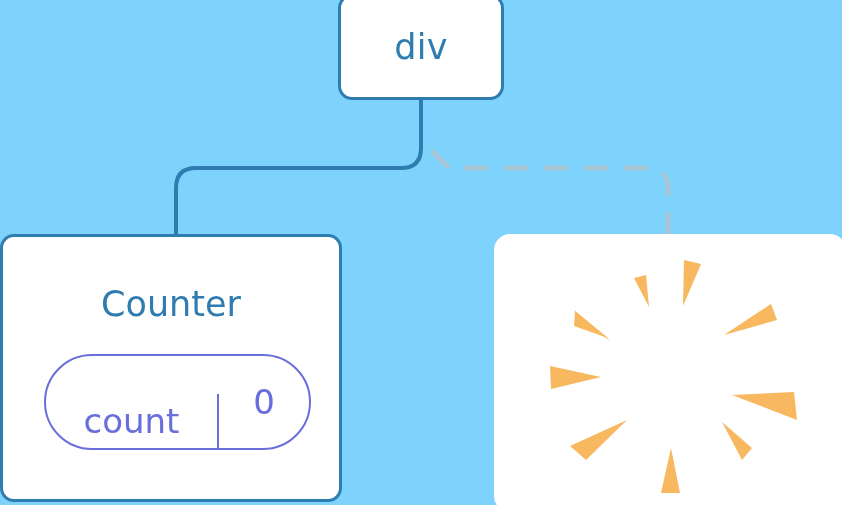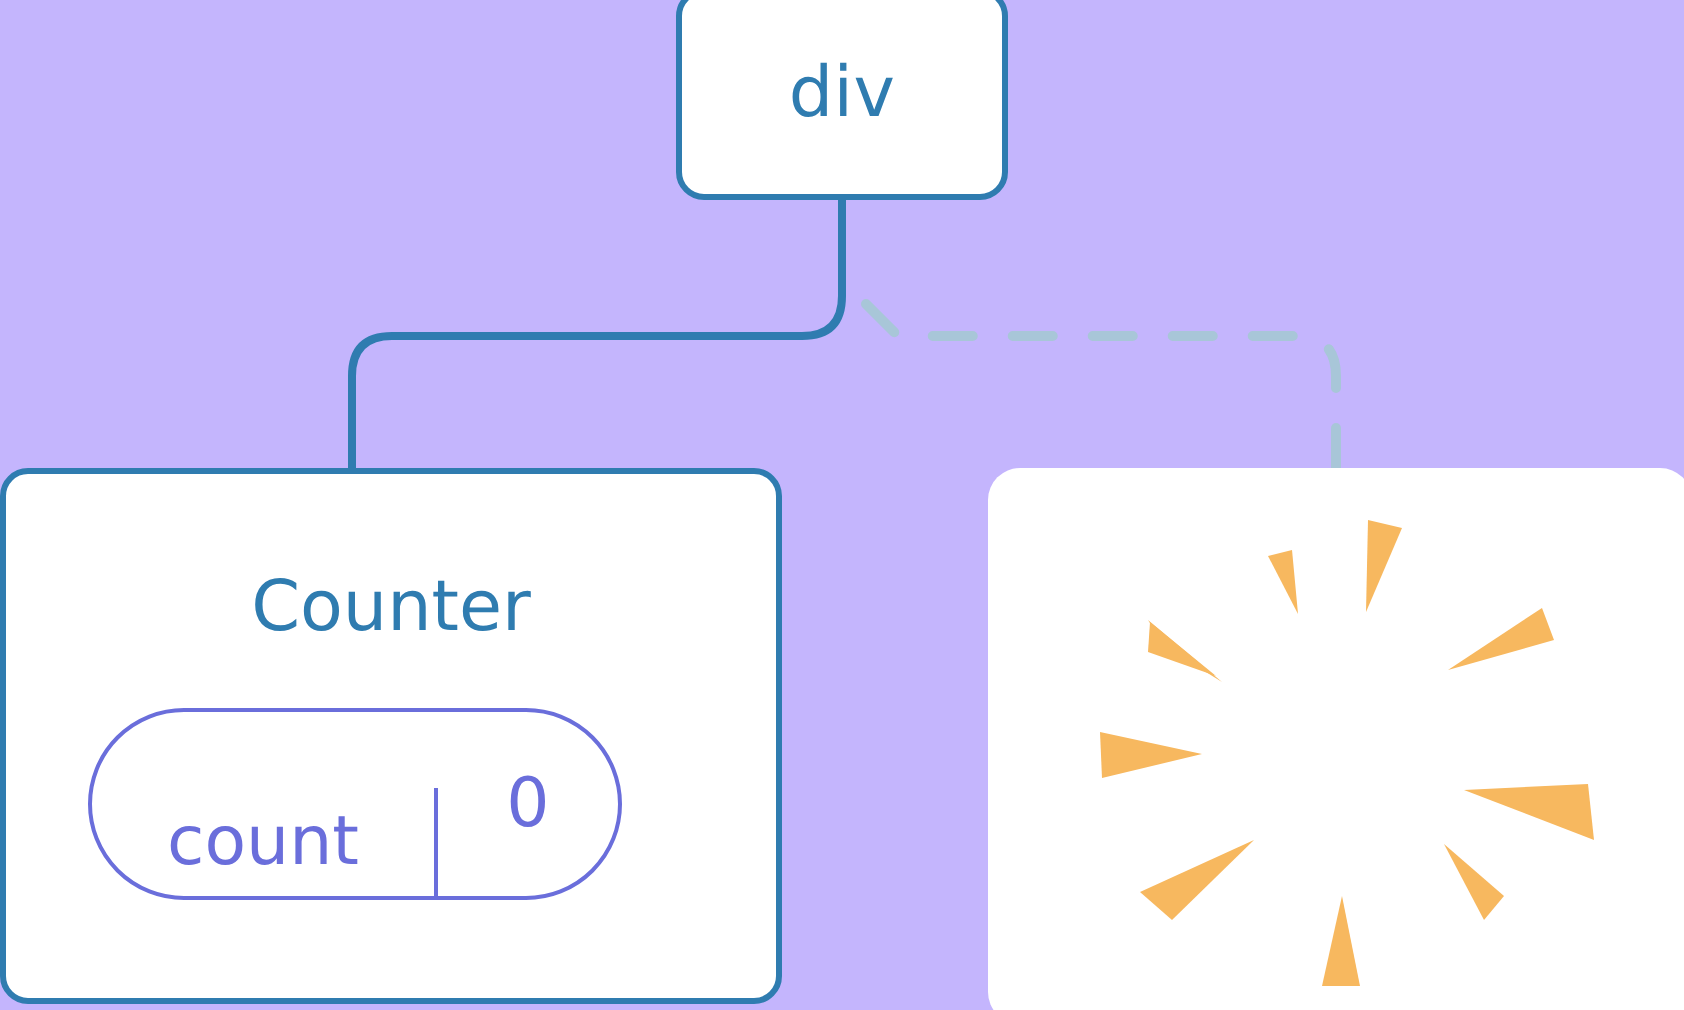--- a/index.html
+++ b/index.html
@@ -47,21 +47,21 @@
   #node-div .node-title {
     color: #2f7cb0;
     font-size: 35px;
     line-height: 1;
     letter-spacing: 0.2px;
   }
   
   #node-counter {
     left: 0px;
     top: 234px;
-    width: 391px;
+    width: 342px;
     height: 268px;
     border: 3px solid #2f7cb0;
     border-radius: 14px;
   }
   #node-counter .node-title {
     position: absolute;
     left: 0;
     right: 0;
     top: 50px;
     text-align: center;
@@ -115,21 +115,21 @@
   #node-spark svg {
     display: block;
     position: absolute;
     left: 0;
     top: 0;
   }
 </style>
 </head>
 <body>
 
-<div id="stage" style="background: #c4b5fd;">
+<div id="stage" style="background: #7dd3fc;">
 
   <svg id="wires" viewBox="0 0 842 505" width="842" height="505">
 
     <path d="M 421 100 L 421 148 Q 421 168 401 168 L 196 168 Q 176 168 176 188 L 176 236" fill="none" stroke="#2f7cb0" stroke-width="4" stroke-linecap="round"></path>
 
     <path d="M 433 152 L 449 168 L 648 168 Q 668 168 668 188 L 668 236" fill="none" stroke="#a8c6d8" stroke-width="5" stroke-linecap="round" stroke-dasharray="20 20"></path>
   </svg>
 
   <div class="node" id="node-div">
     <span class="node-title">div</span>

